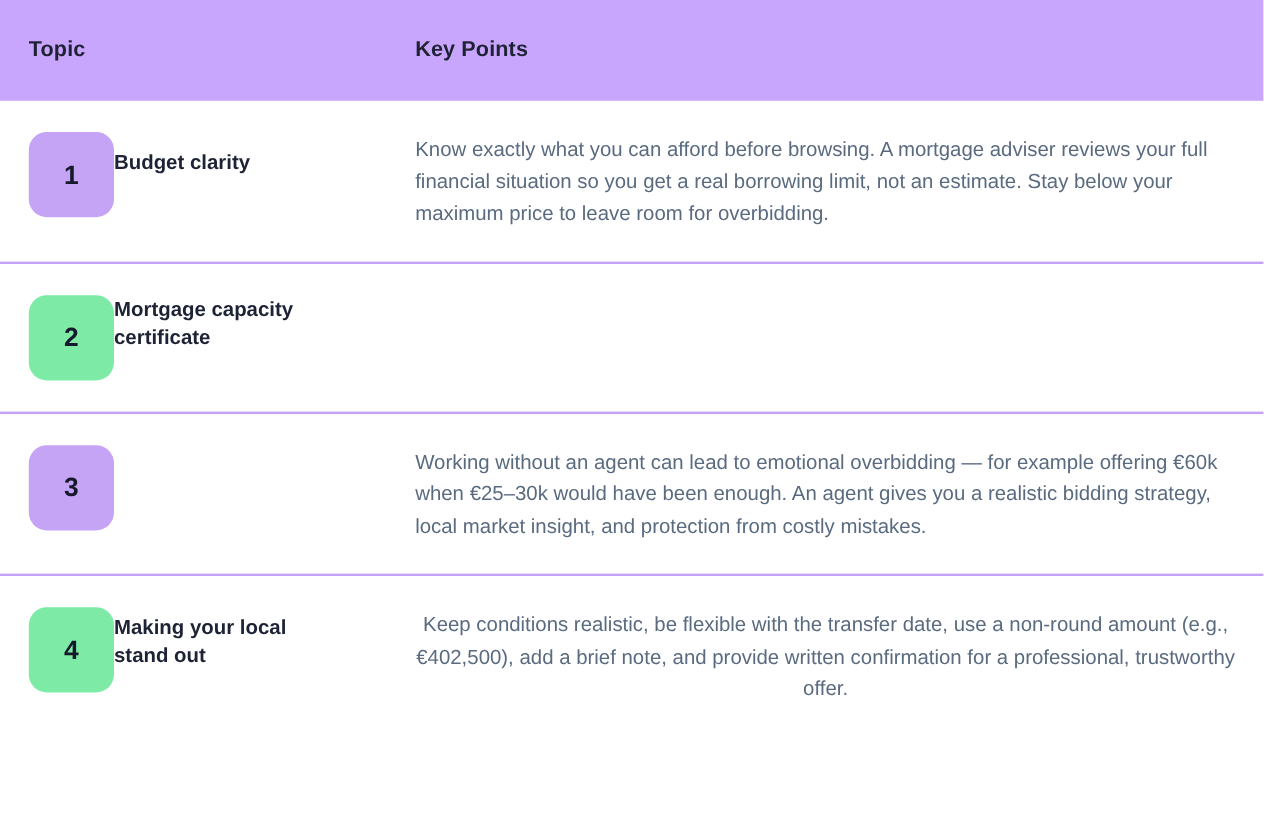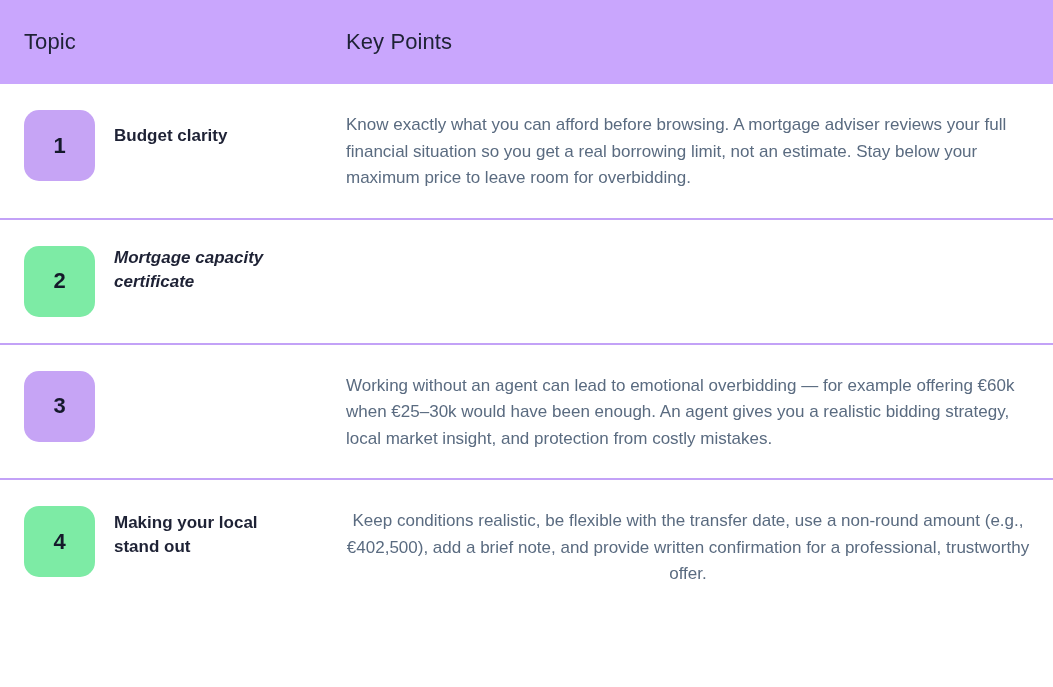--- a/index.html
+++ b/index.html
@@ -22,22 +22,22 @@
 
   
   .thead {
     background: #c9a6fd;
     height: 84px;
     display: flex;
     align-items: center;
     box-sizing: border-box;
   }
   .th {
-    font-size: 22px;
-    font-weight: normal;
+    font-size: 18px;
+    font-weight: bold;
     color: #1e2235;
     letter-spacing: 0.1px;
     line-height: 1.2;
   }
   .th-topic {
     width: 346px;
     padding-left: 24px;
     box-sizing: border-box;
   }
   .th-points {
@@ -75,21 +75,20 @@
     align-items: center;
     justify-content: center;
     font-size: 22px;
     font-weight: bold;
     color: #15192b;
   }
   .badge.purple { background: #c6a4f5; }
   .badge.green  { background: #7deba5; }
 
   .topic-label {
-    margin-left: 19px;
     width: 160px;
     font-size: 17px;
     font-weight: bold;
     color: #1e2235;
     line-height: 1.42;
     padding-top: 14px;
     box-sizing: border-box;
   }
 
   .cell-points {
@@ -101,21 +100,21 @@
     box-sizing: border-box;
   }
 
   
   .row-1 .cell-points { padding-top: 2px; }
   .row-2 .cell-points { padding-top: 20px; }
   .row-3 .cell-points { padding-top: 2px; }
   .row-4 .cell-points { padding-top: 2px; text-align: center; }
 
   .row-1 .topic-label { padding-top: 14px; }
-  .row-2 .topic-label { padding-top: 0px; font-style: italic; }
+  .row-2 .topic-label { padding-top: 0px; }
   .row-3 .topic-label { padding-top: 5px; }
   .row-4 .topic-label { padding-top: 5px; }
 </style>
 </head>
 <body>
 
 <div class="table">
 
   <div class="thead">
     <div class="th th-topic">Topic</div>

